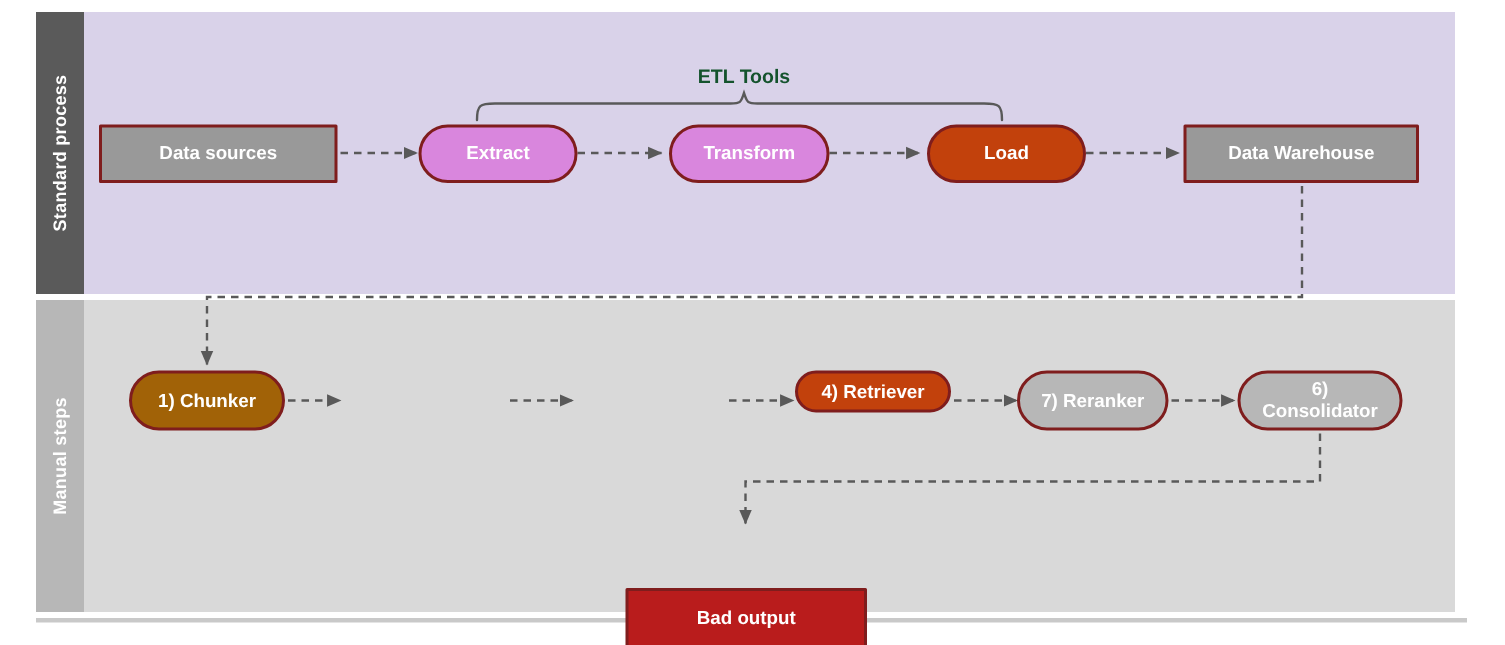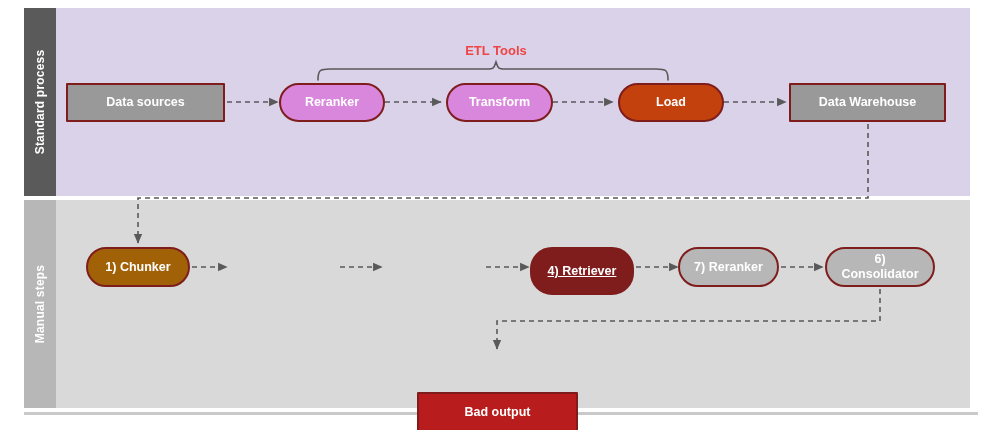--- a/index.html
+++ b/index.html
@@ -46,21 +46,21 @@
     box-sizing: border-box;
     border: 2px solid #7f1d1d;
   }
   .rect { border-radius: 1px; }
   .pill { border-radius: 22px; }
   .conn {
     position: absolute;
   }
   .brace-label {
     position: absolute;
-    color: #ef4444;
+    color: #14532d;
     font-size: 13px;
     font-weight: bold;
     text-align: center;
     white-space: nowrap;
   }
   .hr-bottom {
     position: absolute;
     background: #c9c9c9;
   }
   svg { overflow: visible; display: block; }
@@ -116,21 +116,21 @@
     <g stroke="#595959" stroke-width="1.6" fill="none" stroke-linecap="round">
       <path d="M318,80 C318,70 320,69 330,69 L487,69 C494,69 494,68 496,62 C498,68 498,69 505,69 L656,69 C666,69 668,70 668,80"></path>
     </g>
   </svg>
 
   <div class="node rect" style="left:66px; top:83px; width:159px; height:39px; background:#999999;">
     <span>Data sources</span>
   </div>
 
   <div class="node pill" style="left:279px; top:83px; width:106px; height:39px; background:#d986dd;">
-    <span>Reranker</span>
+    <span>Extract</span>
   </div>
 
   <div class="node pill" style="left:446px; top:83px; width:107px; height:39px; background:#d986dd;">
     <span>Transform</span>
   </div>
 
   <div class="node pill" style="left:618px; top:83px; width:106px; height:39px; background:#c2410c;">
     <span>Load</span>
   </div>
 
@@ -141,21 +141,21 @@
   <div class="brace-label" style="left:396px; top:43px; width:200px;">
     <span>ETL Tools</span>
   </div>
 
   <div class="node pill" style="left:86px; top:247px; width:104px; height:40px; background:#a16207;">
     <span>1) Chunker</span>
   </div>
 
 
 
-  <div class="node pill" style="left:530px; top:247px; width:104px; height:48px; background:#7f1d1d;text-decoration:underline;">
+  <div class="node pill" style="left:530px; top:247px; width:104px; height:28px; background:#c2410c;">
     <span>4) Retriever</span>
   </div>
 
   <div class="node pill" style="left:678px; top:247px; width:101px; height:40px; background:#b7b7b7;">
     <span>7) Reranker</span>
   </div>
 
   <div class="node pill" style="left:825px; top:247px; width:110px; height:40px; background:#b7b7b7;">
     <div>
       <div>6)</div>

